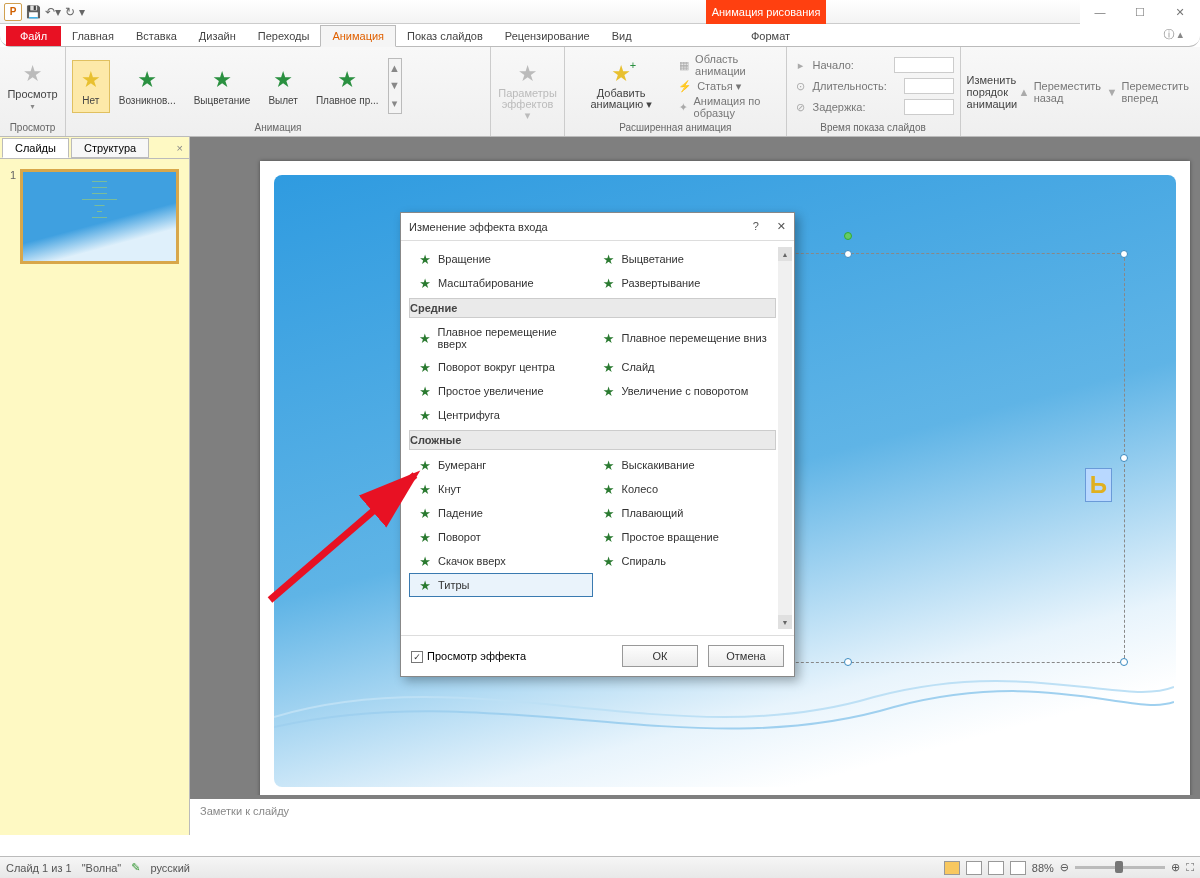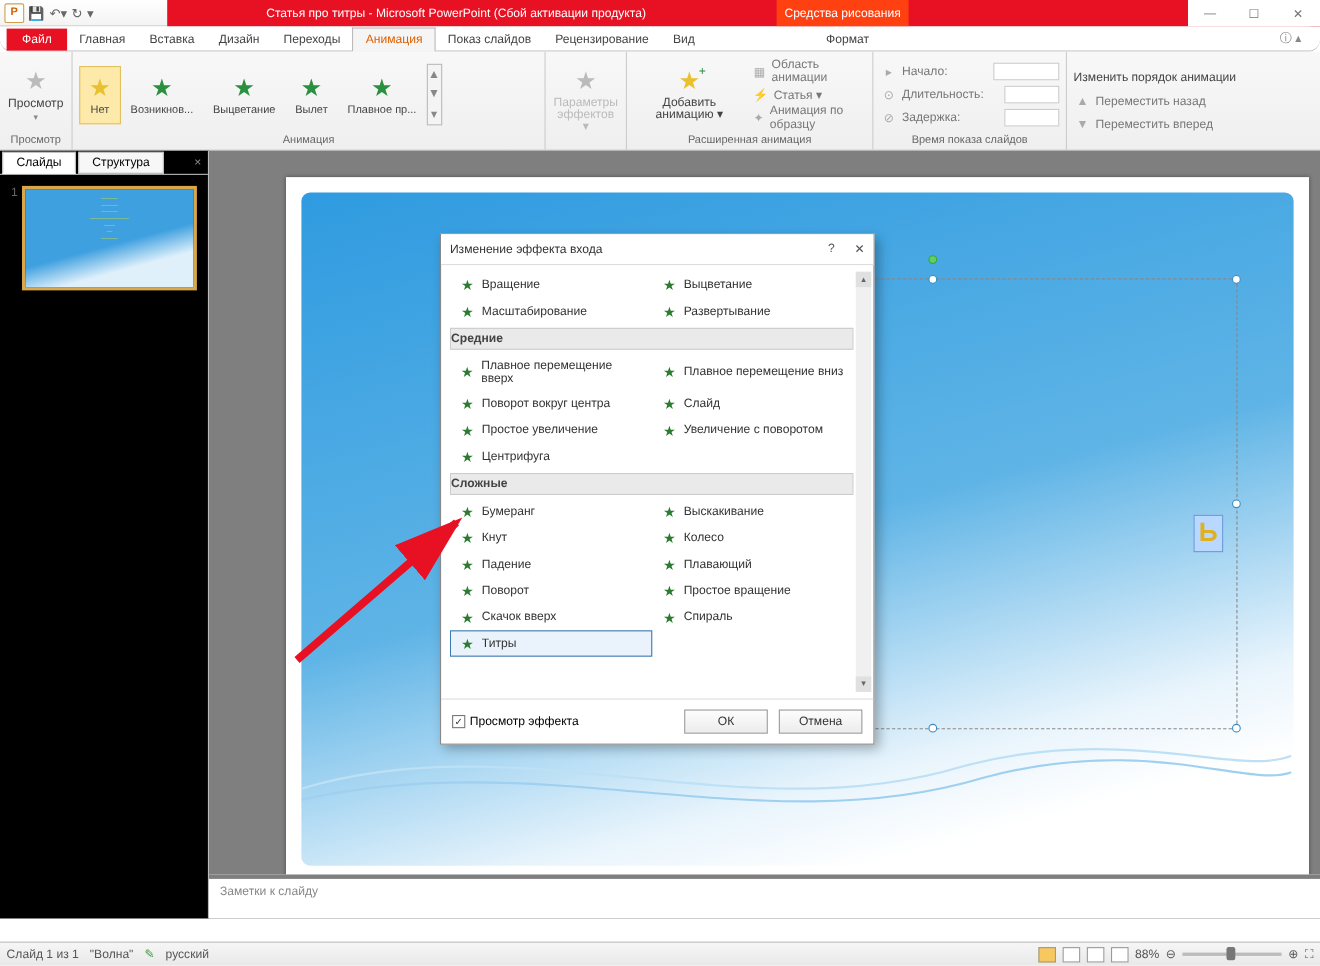--- a/index.html
+++ b/index.html
@@ -27,21 +27,21 @@
 .star{font-size:22px;}
 .star.gray{color:#bbb;}
 .star.green{color:#2a9040;}
 .star.yellow{color:#e8c030;}
 .gallery-item{display:flex;flex-direction:column;align-items:center;gap:2px;padding:6px 8px;border:1px solid transparent;}
 .gallery-item.sel{background:#fde9a9;border:1px solid #e0c060;}
 .gallery-item .t{color:#444;font-size:10px;}
 .gallery-scroll{display:flex;flex-direction:column;border:1px solid #bbb;background:#f4f4f4;width:14px;height:56px;justify-content:space-around;align-items:center;color:#888;font-size:6px;}
 .smallrow{display:flex;align-items:center;gap:4px;height:20px;color:#777;}
 .smallrow .ic{width:16px;text-align:center;color:#aaa;}
-.sidebar{position:absolute;left:0;top:137px;width:190px;bottom:43px;background:#000000;border-right:1px solid #bbb;}
+.sidebar{position:absolute;left:0;top:137px;width:190px;bottom:43px;background:#fef9c3;border-right:1px solid #bbb;}
 .sidetabs{height:22px;display:flex;border-bottom:1px solid #bbb;align-items:center;}
 .sidetab{padding:3px 12px;border:1px solid #bbb;background:#f7f7f7;margin-left:2px;}
 .sidetab.active{background:#fff;border-bottom:1px solid #fff;}
 .side-close{margin-left:auto;margin-right:6px;color:#888;}
 .thumbs{padding:10px;}
 .thumb{display:flex;gap:4px;}
 .thumb .num{color:#666;}
 .thumb .mini{width:160px;height:95px;border:3px solid #d8a74a;background:linear-gradient(165deg,#3fa0e0 55%,#dff0fb 75%);position:relative;display:flex;justify-content:center;padding-top:6px;}
 .editor{position:absolute;left:190px;right:0;top:137px;bottom:43px;background:#7f7f7f;overflow:hidden;}
 .slide-area{position:absolute;left:70px;top:24px;width:930px;height:640px;background:#fff;box-shadow:0 0 4px rgba(0,0,0,.4);}
@@ -79,22 +79,21 @@
 <body>
 
 <div class="titlebar">
   <div class="qat">
     <div class="p-icon">P</div>
     <span>💾</span>
     <span>↶▾</span>
     <span>↻</span>
     <span>▾</span>
   </div>
-  <div class="title-red">Статья про титры  -  Microsoft PowerPoint (Сбой активации продукта)</div>
-  <div class="contextual">Средства рисования</div>
+  <div class="contextual">Анимация рисования</div>
   <div class="winctrl">
     <div>—</div>
     <div>☐</div>
     <div>✕</div>
   </div>
 </div>
 
 <div class="tabs">
   <div class="tab file">Файл</div>
   <div class="tab">Главная</div>
@@ -202,21 +201,21 @@
             <span>Задержка:</span>
             <span style="flex:1"></span>
             <span style="border:1px solid #ccc;width:50px;height:16px;background:#fff"></span>
           </div>
     </div>
       </div>
     <div class="label">Время показа слайдов</div>
   </div>
   <div class="rgroup" style="flex:1;border-right:none">
     <div class="body">
-        <div style="display:flex;flex-direction:column;gap:1px">
+        <div style="display:flex;flex-direction:row;gap:1px">
       <div class="smallrow" style="color:#444">
             <span>Изменить порядок анимации</span>
           </div>
       <div class="smallrow">
             <span class="ic">▲</span>
             <span>Переместить назад</span>
           </div>
       <div class="smallrow">
             <span class="ic">▼</span>
             <span>Переместить вперед</span>

